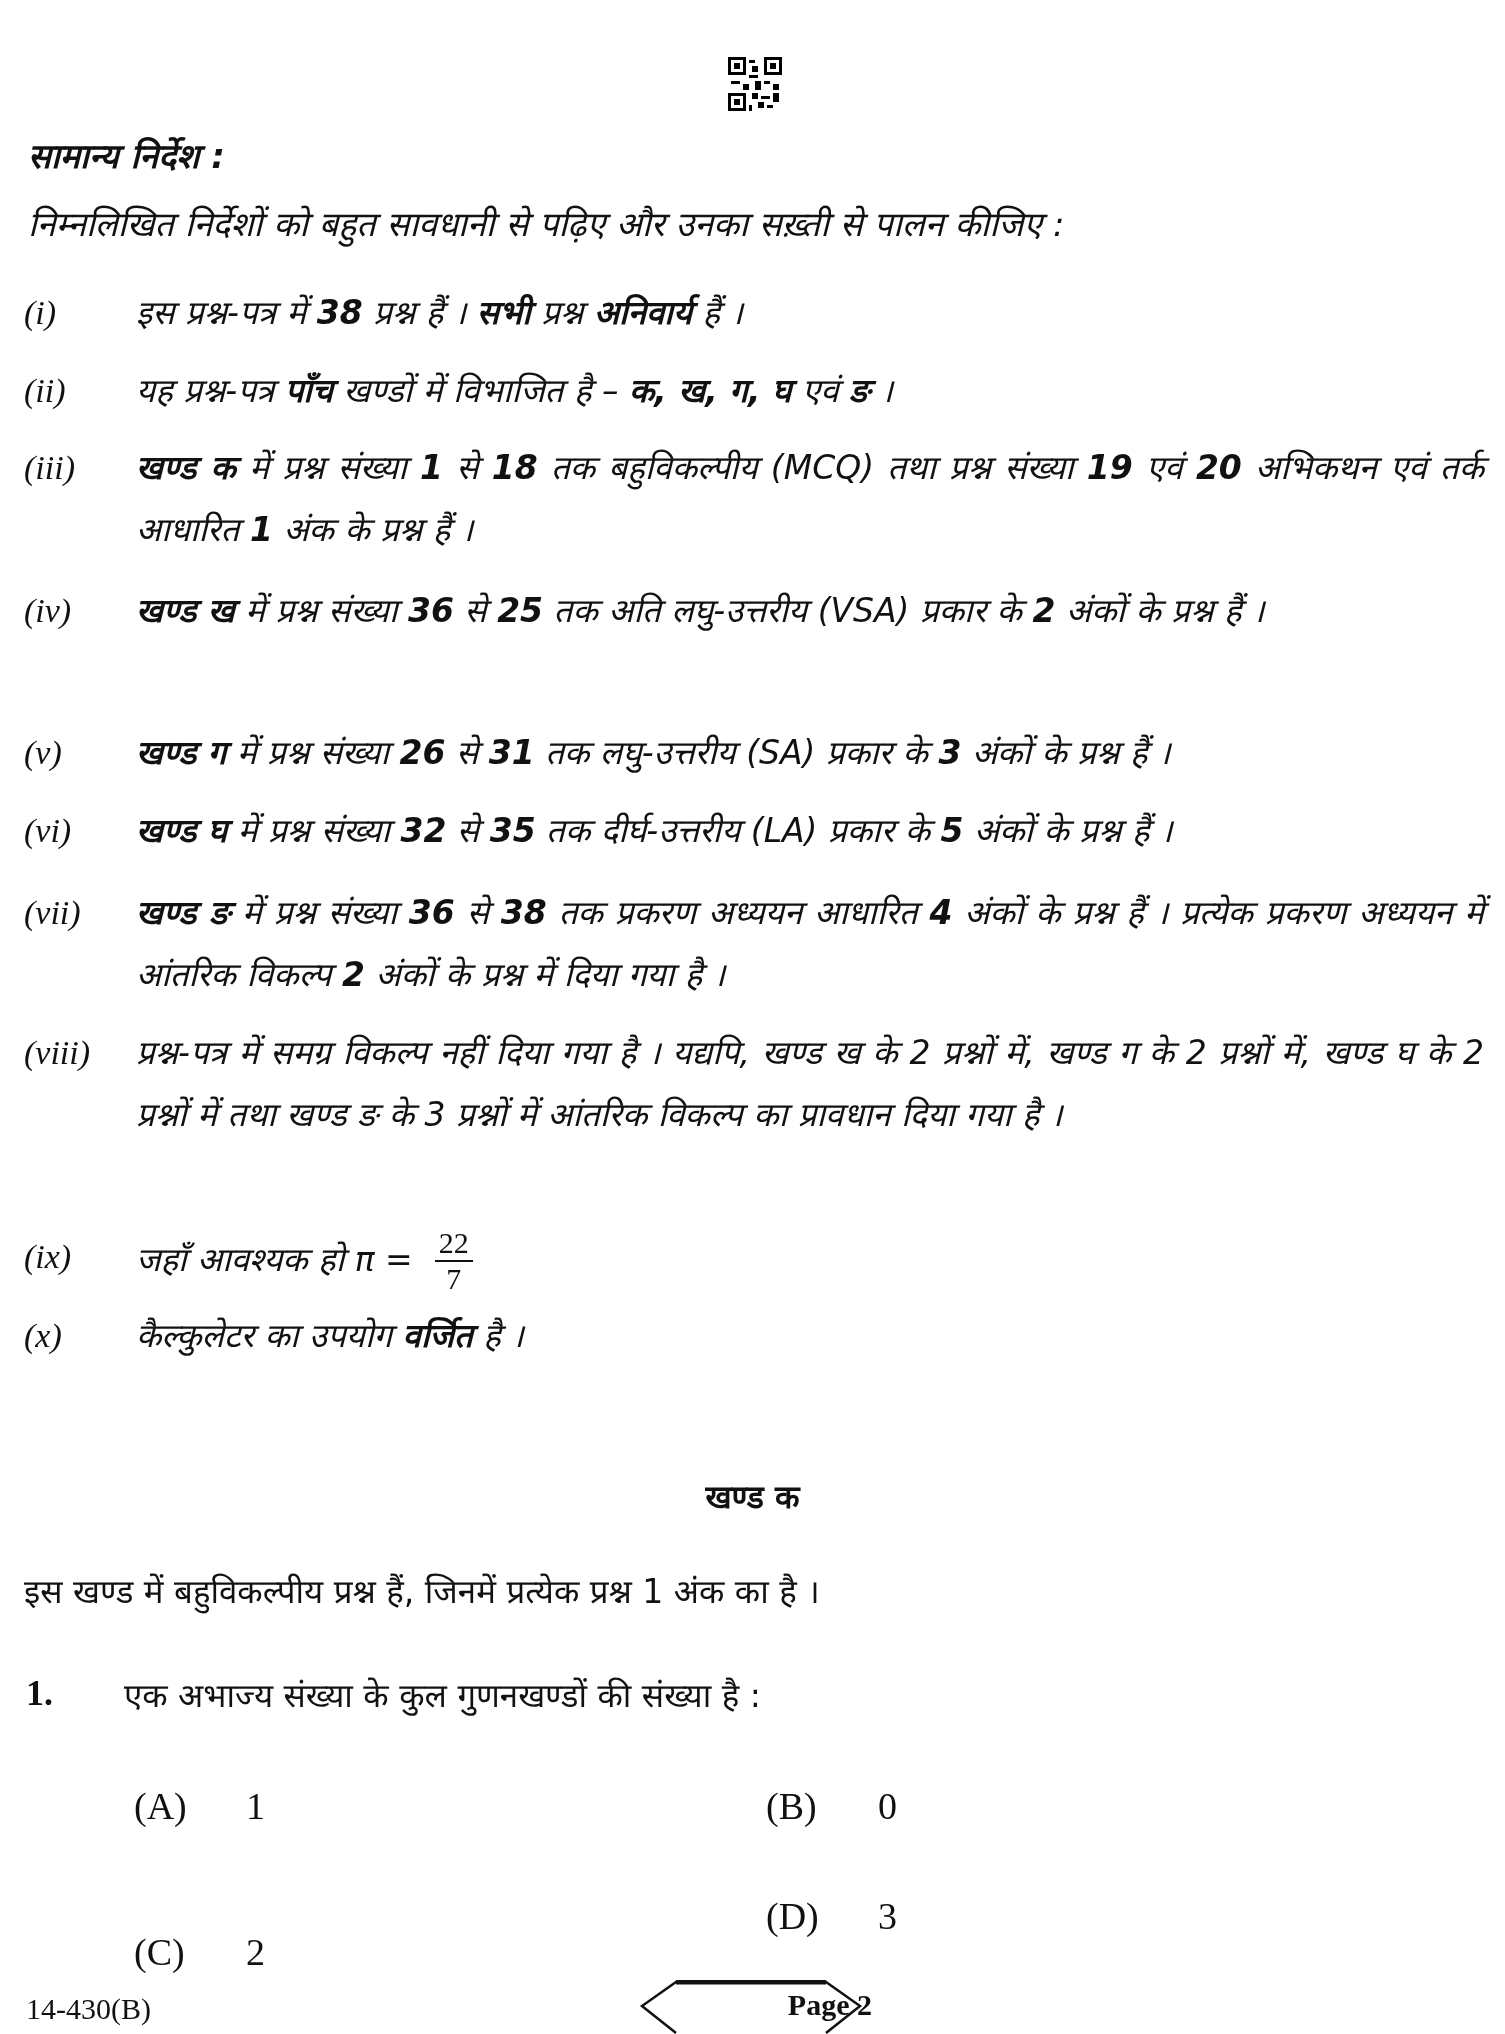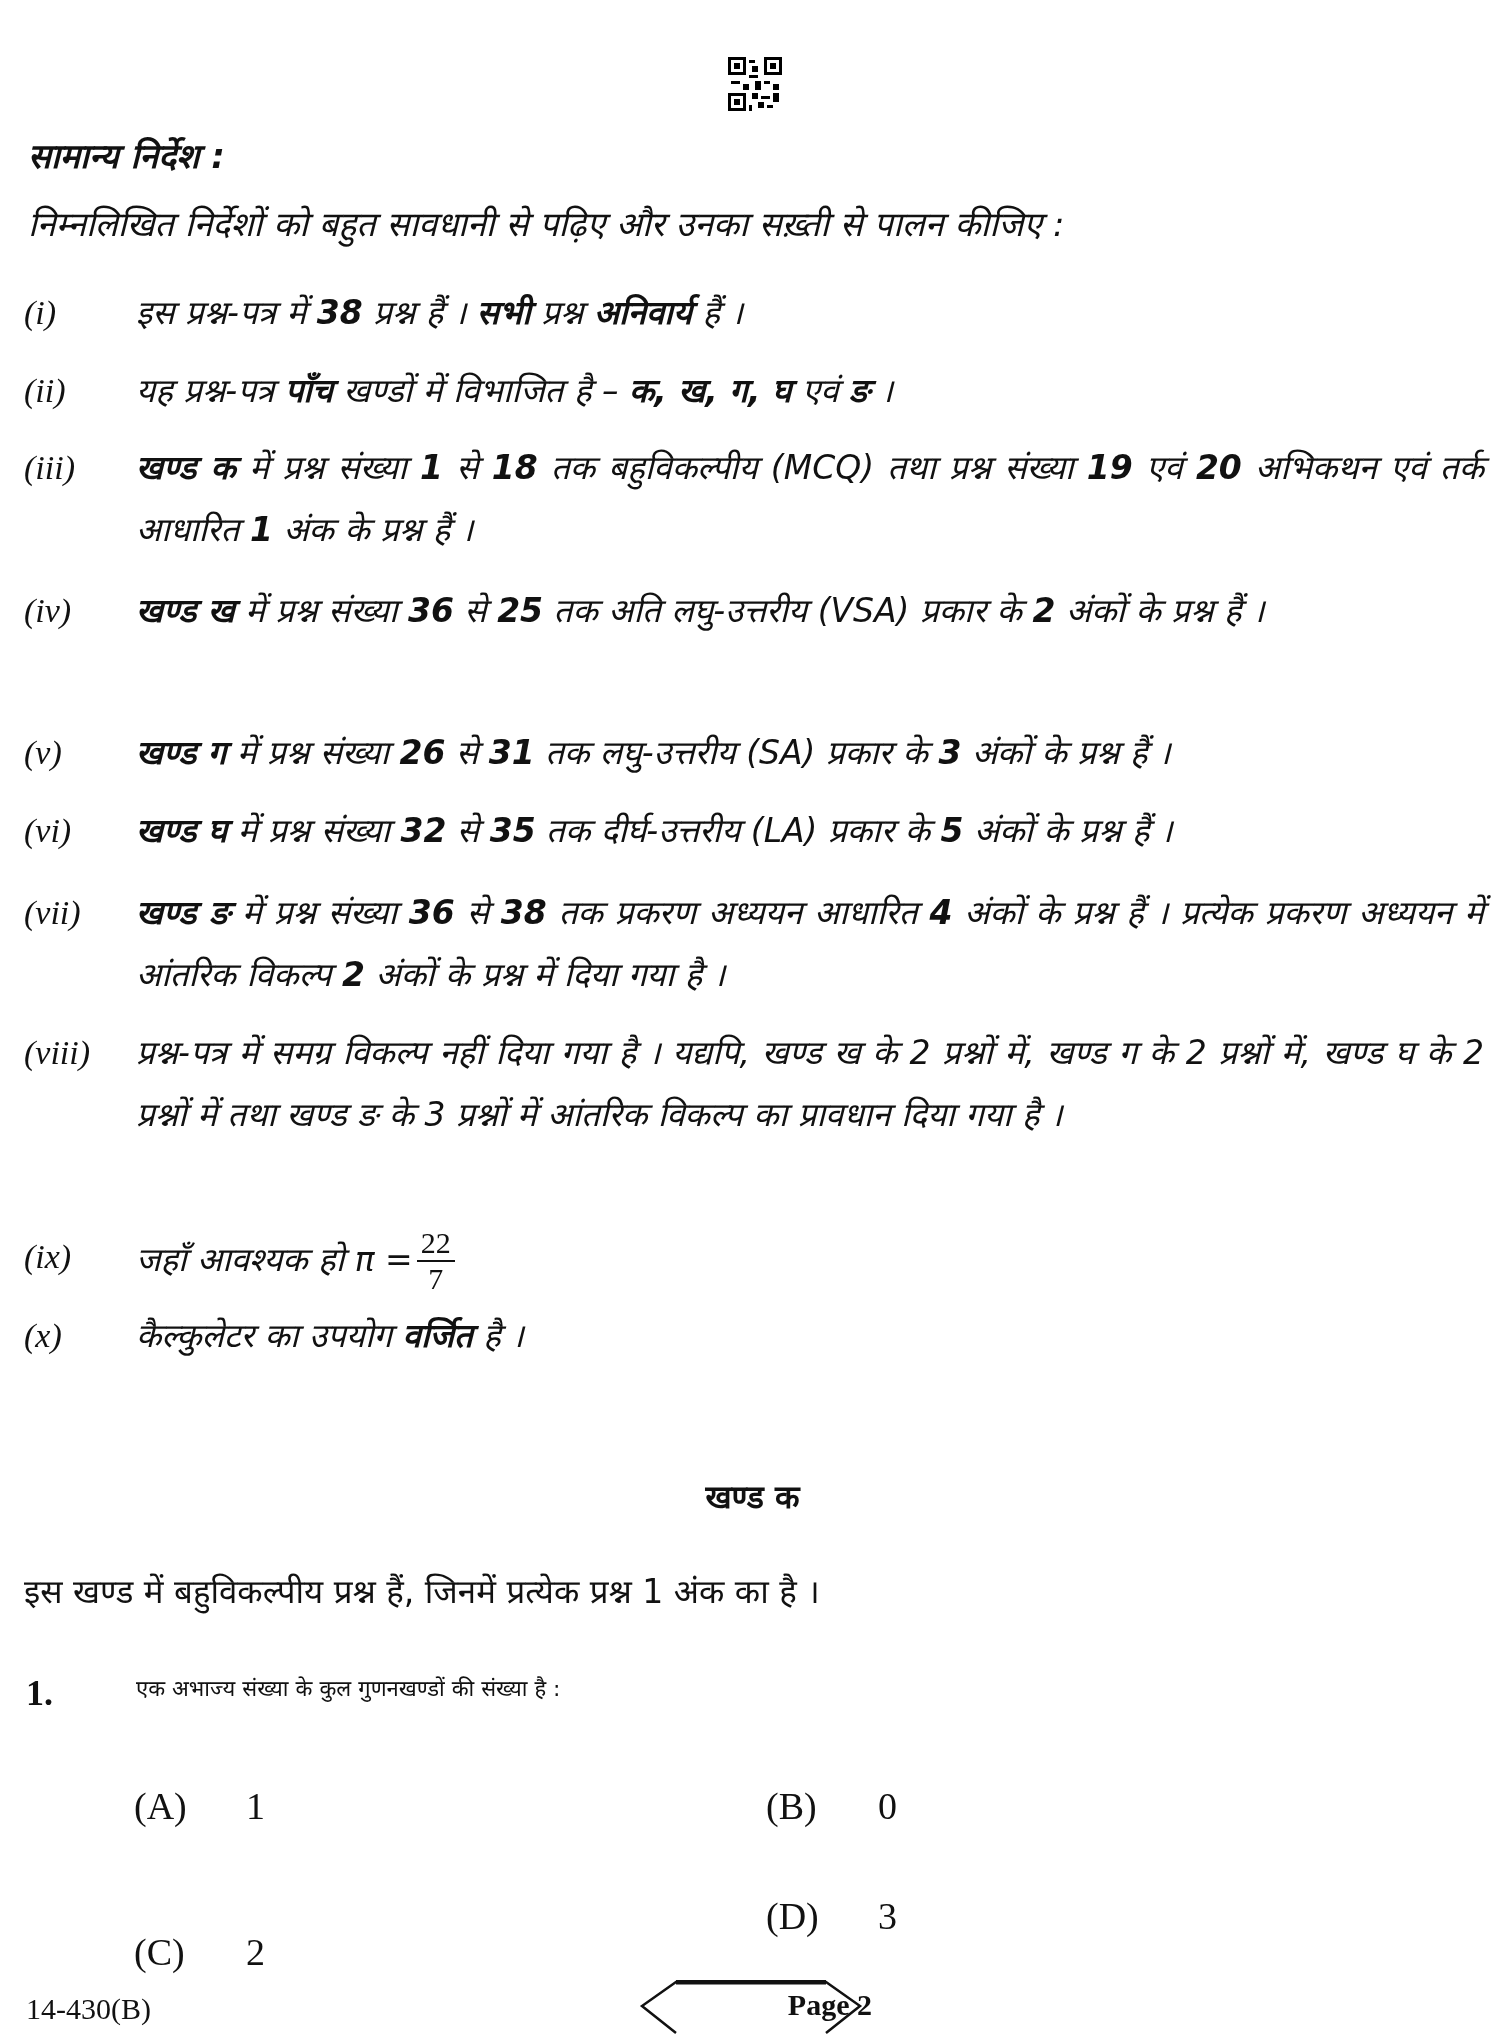--- a/index.html
+++ b/index.html
@@ -5,27 +5,27 @@
   * { box-sizing: border-box; margin: 0; padding: 0; }
   html, body { width: 1505px; height: 2034px; background: #ffffff; overflow: hidden; }
   body { position: relative; font-family: "DejaVu Serif", "Liberation Serif", serif; color: #111; }
   .qr { position: absolute; left: 728px; top: 57px; width: 54px; height: 54px; }
   .heading { position: absolute; left: 28px; top: 132px; font-size: 34px; font-weight: bold; font-style: italic; font-family: "DejaVu Sans", sans-serif; text-align: right; }
   .subheading { position: absolute; left: 28px; top: 200px; font-size: 34px; font-style: italic; font-family: "DejaVu Sans", sans-serif; }
   .instr { position: absolute; left: 24px; width: 1460px; font-size: 33px; line-height: 62px; font-family: "DejaVu Sans", sans-serif; font-style: italic; }
   .instr .num { position: absolute; left: 0; top: 0; font-family: "Liberation Serif", serif; font-style: italic; font-size: 34px; }
   .instr .txt { display: block; margin-left: 112px; text-align: justify; }
   .b { font-weight: bold; }
-  .frac { display: inline-block; vertical-align: middle; text-align: center; font-family: "Liberation Serif", serif; font-style: normal; font-size: 30px; line-height: 34px; margin: 0 4px; }
+  .frac { display: inline-block; vertical-align: middle; text-align: center; font-family: "Liberation Serif", serif; font-style: normal; font-size: 30px; line-height: 34px; margin: 0 22px; }
   .frac .n { display: block; border-bottom: 2px solid #111; padding: 0 4px; }
   .frac .d { display: block; }
   .section-title { position: absolute; left: 0; width: 1505px; top: 1474px; text-align: center; font-size: 32px; font-weight: bold; font-family: "DejaVu Sans", sans-serif; }
   .section-note { position: absolute; left: 24px; top: 1568px; font-size: 33px; font-family: "DejaVu Sans", sans-serif; }
   .q-num { position: absolute; left: 26px; top: 1672px; font-size: 36px; font-weight: bold; font-family: "Liberation Serif", serif; }
-  .q-text { position: absolute; left: 136px; top: 1672px; font-size: 22px; font-family: "DejaVu Sans", sans-serif; }
+  .q-text { position: absolute; left: 124px; top: 1672px; font-size: 33px; font-family: "DejaVu Sans", sans-serif; }
   .opt { position: absolute; font-family: "Liberation Serif", serif; font-size: 38px; }
   .opt .lbl { display: inline-block; width: 112px; }
   .footer-code { position: absolute; left: 26px; top: 1992px; font-family: "Liberation Serif", serif; font-size: 30px; }
   .page-badge { position: absolute; left: 632px; top: 1980px; width: 240px; height: 54px; }
   .page-badge svg { position: absolute; left: 0; top: 0; }
   .page-badge span { position: absolute; left: 0; width: 240px; top: 8px; text-align: right; font-family: "Liberation Serif", serif; font-weight: bold; font-size: 30px; }
 </style>
 </head>
 <body>
 

